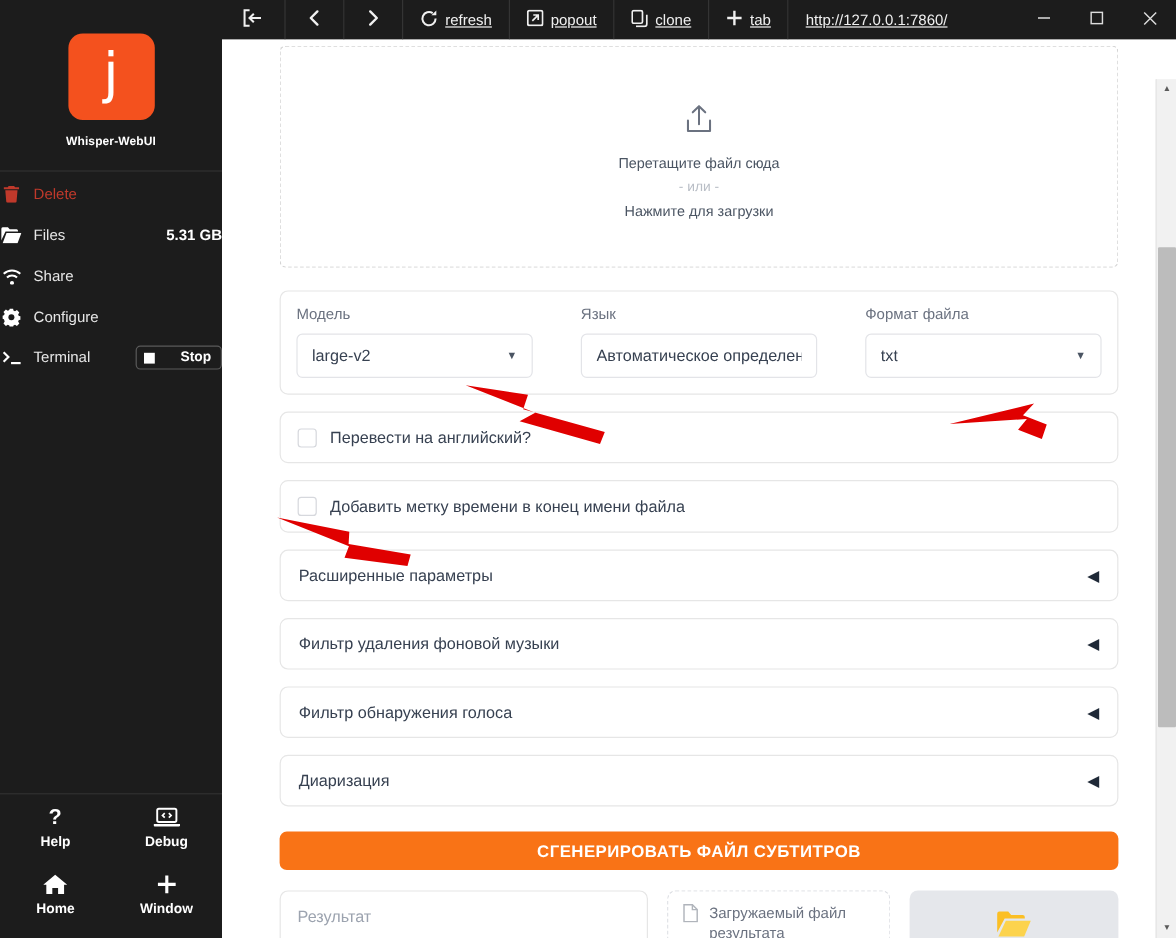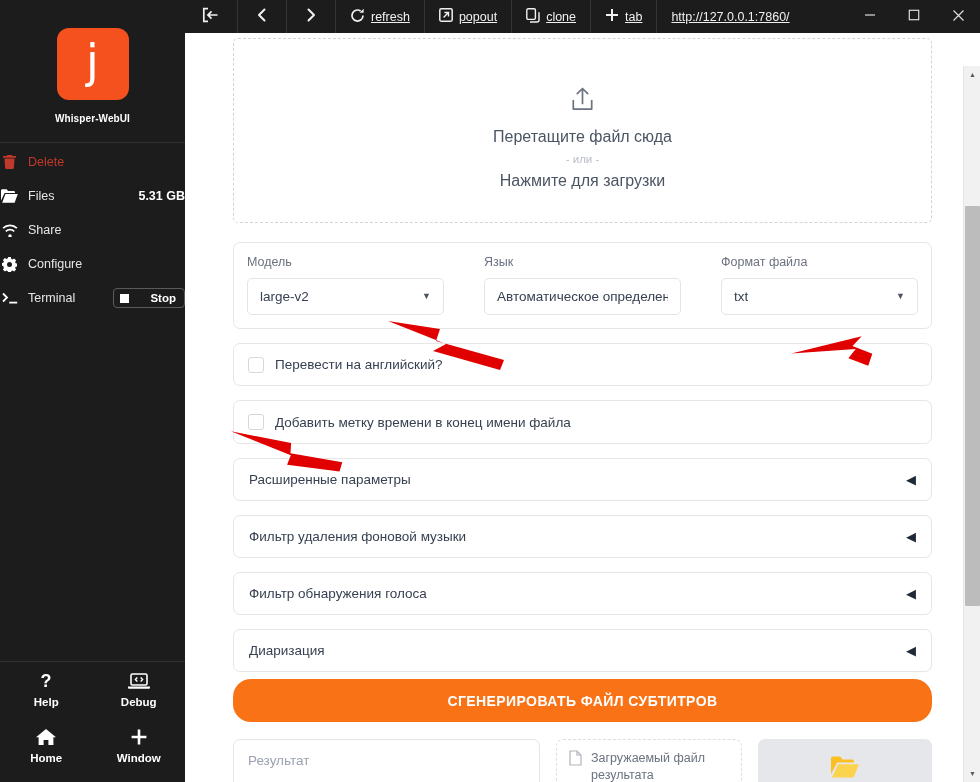--- a/index.html
+++ b/index.html
@@ -111,21 +111,21 @@
   
   .upload {
     margin-top: 5px;
     border: 1px dashed #d4d4d4; border-radius: 5px;
     height: 185px;
     display: flex; flex-direction: column; align-items: center;
     padding-top: 47px;
     background: #fff;
   }
   .upl-icon { margin-bottom: 11px; }
-  .upl-main { font-size: 16px; color: #4b5563; }
+  .upl-main { font-size: 12px; color: #4b5563; }
   .upl-or { font-size: 11.5px; color: #b9bec6; margin: 7px 0 7px 0; }
 
   
   .panel {
     margin-top: 19px;
     border: 1px solid #e6e6e6; border-radius: 7px;
     background: #fff; padding: 12px 13px 13px 13px;
   }
   .fields { display: flex; gap: 40px; }
   .field { flex: 1 1 0; min-width: 0; }
@@ -157,22 +157,22 @@
     margin-top: 14px;
     border: 1px solid #e6e6e6; border-radius: 7px; background: #fff;
     height: 43px; display: flex; align-items: center; padding: 0 15px;
     cursor: pointer;
   }
   .acc-title { font-size: 13.5px; color: #374151; }
   .acc-arrow { margin-left: auto; font-size: 13px; color: #1f2937; line-height: 1; }
 
   
   .genbtn {
-    margin-top: 7px;
-    height: 43px; border-radius: 18px; background: #f97316;
+    margin-top: 21px;
+    height: 32px; border-radius: 6px; background: #f97316;
     color: #ffffff; font-size: 14px; font-weight: bold; letter-spacing: .4px;
     display: flex; align-items: center; justify-content: center;
     cursor: pointer; border: none; width: 100%;
     font-family: "Liberation Sans", sans-serif;
   }
 
   
   .bottomrow { margin-top: 17px; display: flex; gap: 16px; align-items: flex-start; }
   .resultbox {
     flex: 0 0 307px; border: 1px solid #e6e6e6; border-radius: 7px; background: #fff;

